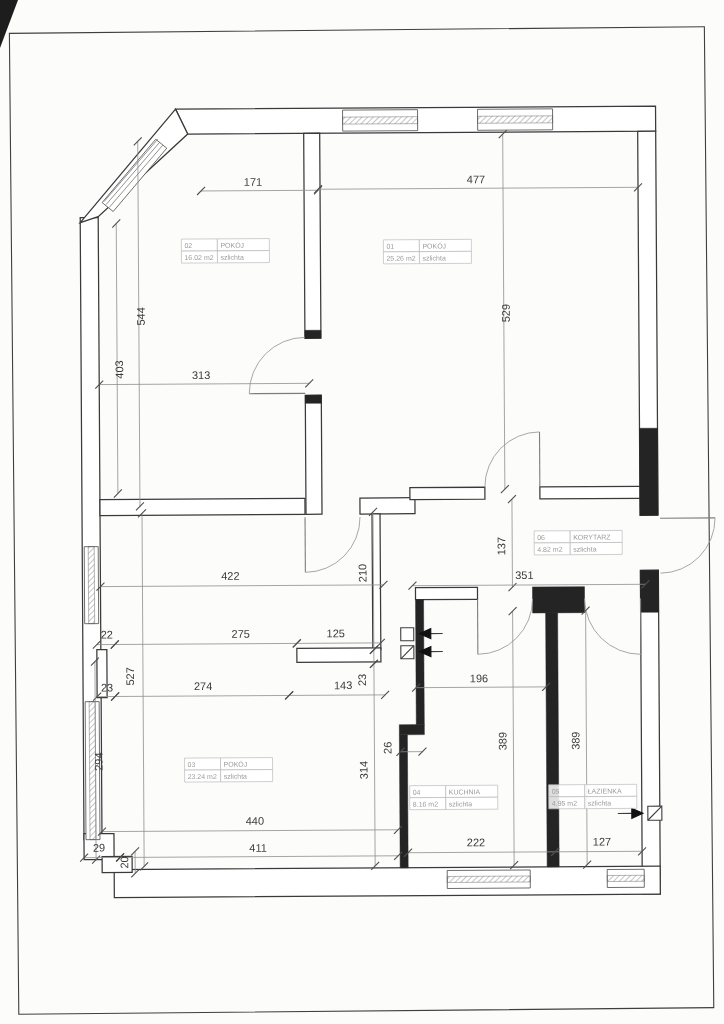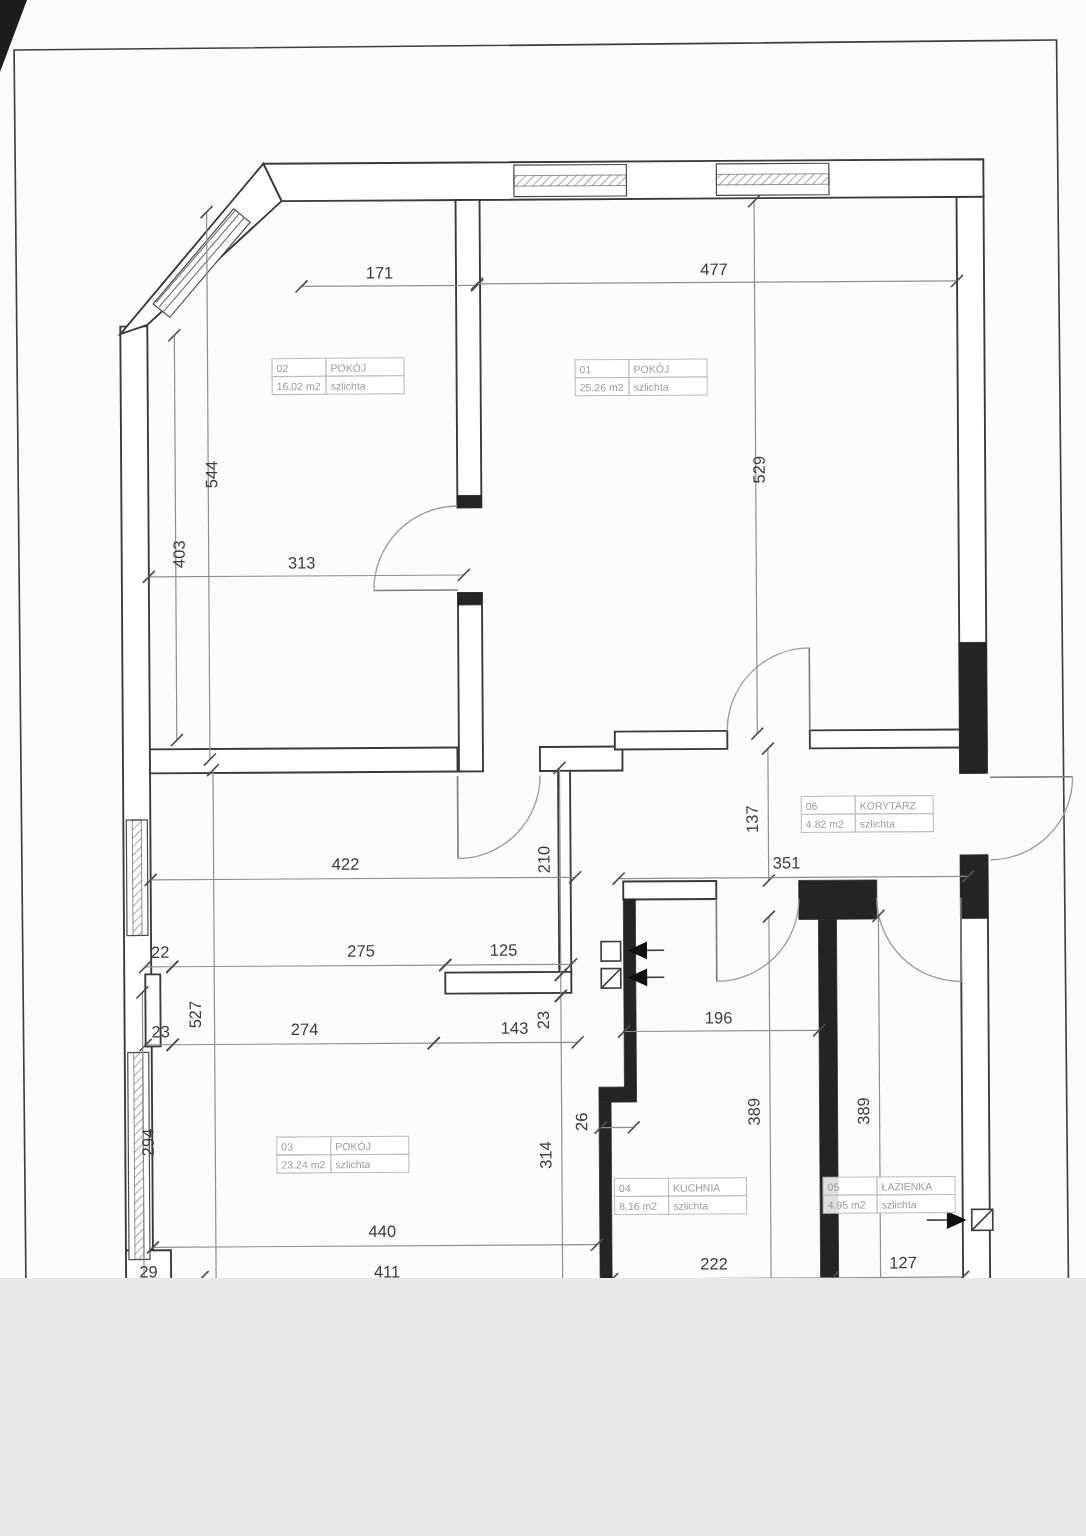--- a/index.html
+++ b/index.html
@@ -1,18 +1,18 @@
 <!DOCTYPE html>
 <html><head>
 <meta charset="utf-8">
 <style>
   html,body { margin:0; padding:0; background:#e8e8e6; }
   .page {
     position:relative;
-    width:724px; height:852px;
+    width:724px; height:1024px;
     background:#fcfcfb;
     overflow:hidden;
     font-family:"Liberation Sans", sans-serif;
   }
   svg { position:absolute; left:0; top:0; }
   .paper-border { fill:none; stroke:#3f3f3f; stroke-width:1.1; }
   .wall-out  { fill:#ffffff; stroke:#3a3a3a; stroke-width:1.25; }
   .wall-solid{ fill:#242424; stroke:#242424; stroke-width:0.5; }
   .win-base  { fill:#ffffff; stroke:#4a4a4a; stroke-width:0.8; }
   .win-hatch { fill:url(#hatch); stroke:#4a4a4a; stroke-width:0.4; }

